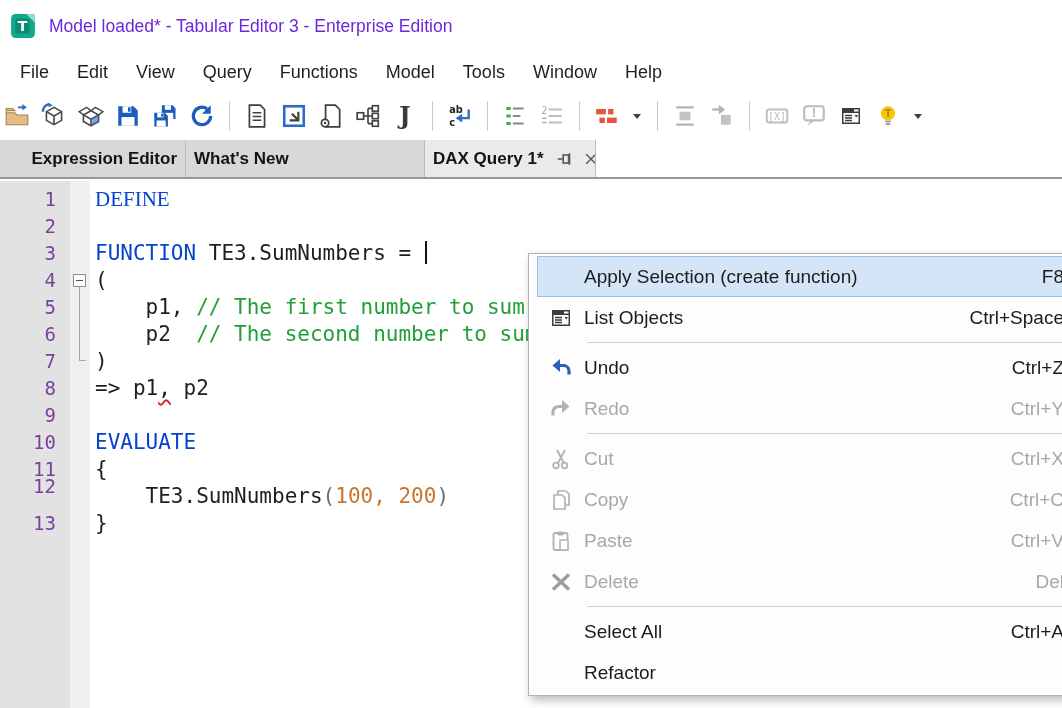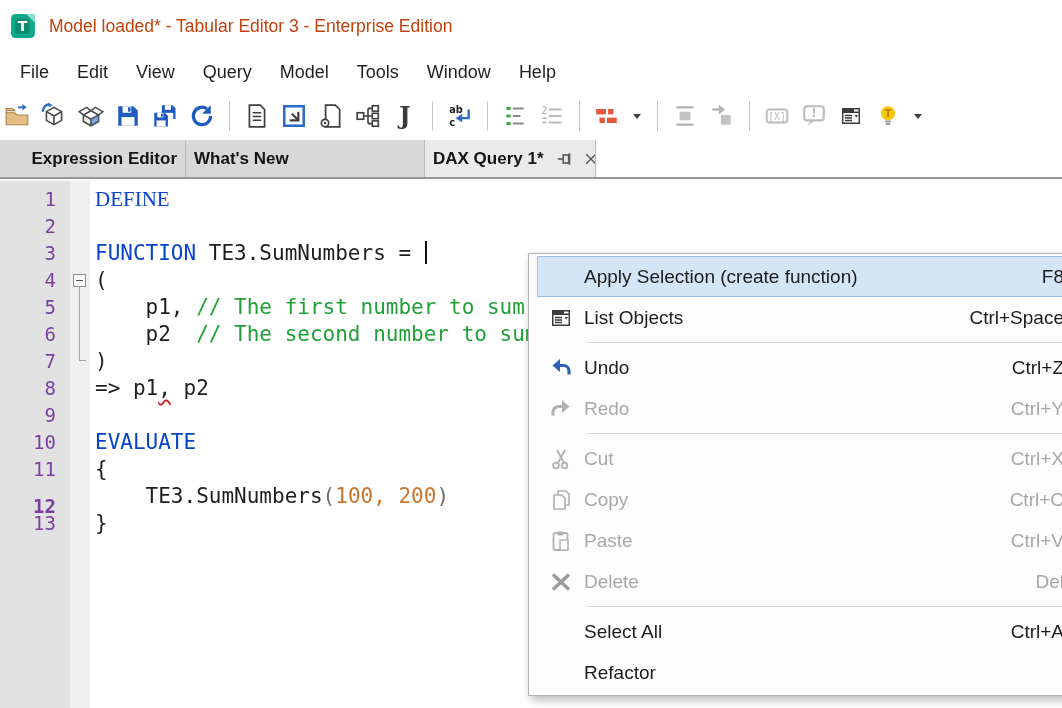--- a/index.html
+++ b/index.html
@@ -5,21 +5,21 @@
   * { box-sizing: border-box; }
   html,body { margin:0; padding:0; }
   body {
     width:1062px; height:708px; position:relative; overflow:hidden;
     background:#ffffff; font-family:"Liberation Sans", sans-serif; color:#1f1f1f;
   }
 
   
   .titlebar { height:52px; display:flex; align-items:center; padding-left:10px; gap:13px; background:#fff; }
   .app-icon { width:26px; height:26px; flex:0 0 auto; }
-  .title-text { font-size:17.5px; color:#c2410c; }
+  .title-text { font-size:17.5px; color:#6d28d9; }
 
   
   .menubar { height:40px; display:flex; align-items:center; padding-left:6px; background:#fff; }
   .menubar-item { padding:4px 14px; font-size:18px; color:#1f1f1f; cursor:default; }
 
   
   .toolbar { height:48px; display:flex; align-items:center; padding-left:2px; gap:7px; background:#fff; }
   .tb-btn { width:30px; height:32px; display:flex; align-items:center; justify-content:center; }
   .tb-btn.caret { width:16px; }
   .tb-sep { width:1px; height:30px; background:#c9c9c9; margin:0 5px; flex:0 0 auto; }
@@ -78,20 +78,21 @@
         <text x="11.5" y="17" text-anchor="middle" font-size="13" font-weight="bold" font-family="'DejaVu Sans',sans-serif" fill="#fff">T</text>
       </svg></span>
   <span class="title-text">Model loaded* - Tabular Editor 3 - Enterprise Edition</span>
 </div>
 
 <div class="menubar" id="menubar">
     <div class="menubar-item">File</div>
     <div class="menubar-item">Edit</div>
     <div class="menubar-item">View</div>
     <div class="menubar-item">Query</div>
+    <div class="menubar-item">Functions</div>
     <div class="menubar-item">Model</div>
     <div class="menubar-item">Tools</div>
     <div class="menubar-item">Window</div>
     <div class="menubar-item">Help</div>
   </div>
 
 <div class="toolbar" id="toolbar">
     <div class="tb-btn">
       <span style="display: flex;">
         <svg width="26" height="26" viewBox="0 0 24 24">
@@ -346,21 +347,21 @@
       <div class="line-num" style="top: 32px;">2</div>
       <div class="line-num" style="top: 59px;">3</div>
       <div class="line-num" style="top: 86px;">4</div>
       <div class="line-num" style="top: 113px;">5</div>
       <div class="line-num" style="top: 140px;">6</div>
       <div class="line-num" style="top: 167px;">7</div>
       <div class="line-num" style="top: 194px;">8</div>
       <div class="line-num" style="top: 221px;">9</div>
       <div class="line-num" style="top: 248px;">10</div>
       <div class="line-num" style="top: 275px;">11</div>
-      <div class="line-num" style="top: 312px; font-weight: bold;">12</div>
+      <div class="line-num" style="top: 292px;">12</div>
       <div class="line-num" style="top: 329px;">13</div>
     </div>
   <div class="fold-margin" id="foldMargin">
       <div class="fold-box" style="left: 3px; top: 93px;"></div>
       <div class="fold-guide" style="left: 9px; top: 106px; height: 74px;"></div>
     </div>
   <div class="code-area" id="codeArea">
       <div class="code-line" style="top: 5px; font-family: Liberation Serif, serif;"><span class="tk-kw">DEFINE</span></div>
       <div class="code-line" style="top: 32px;"></div>
       <div class="code-line" style="top: 59px;"><span class="tk-kw">FUNCTION</span><span class="tk-pl"> TE3.SumNumbers = </span><span class="caret-bar"></span></div>

